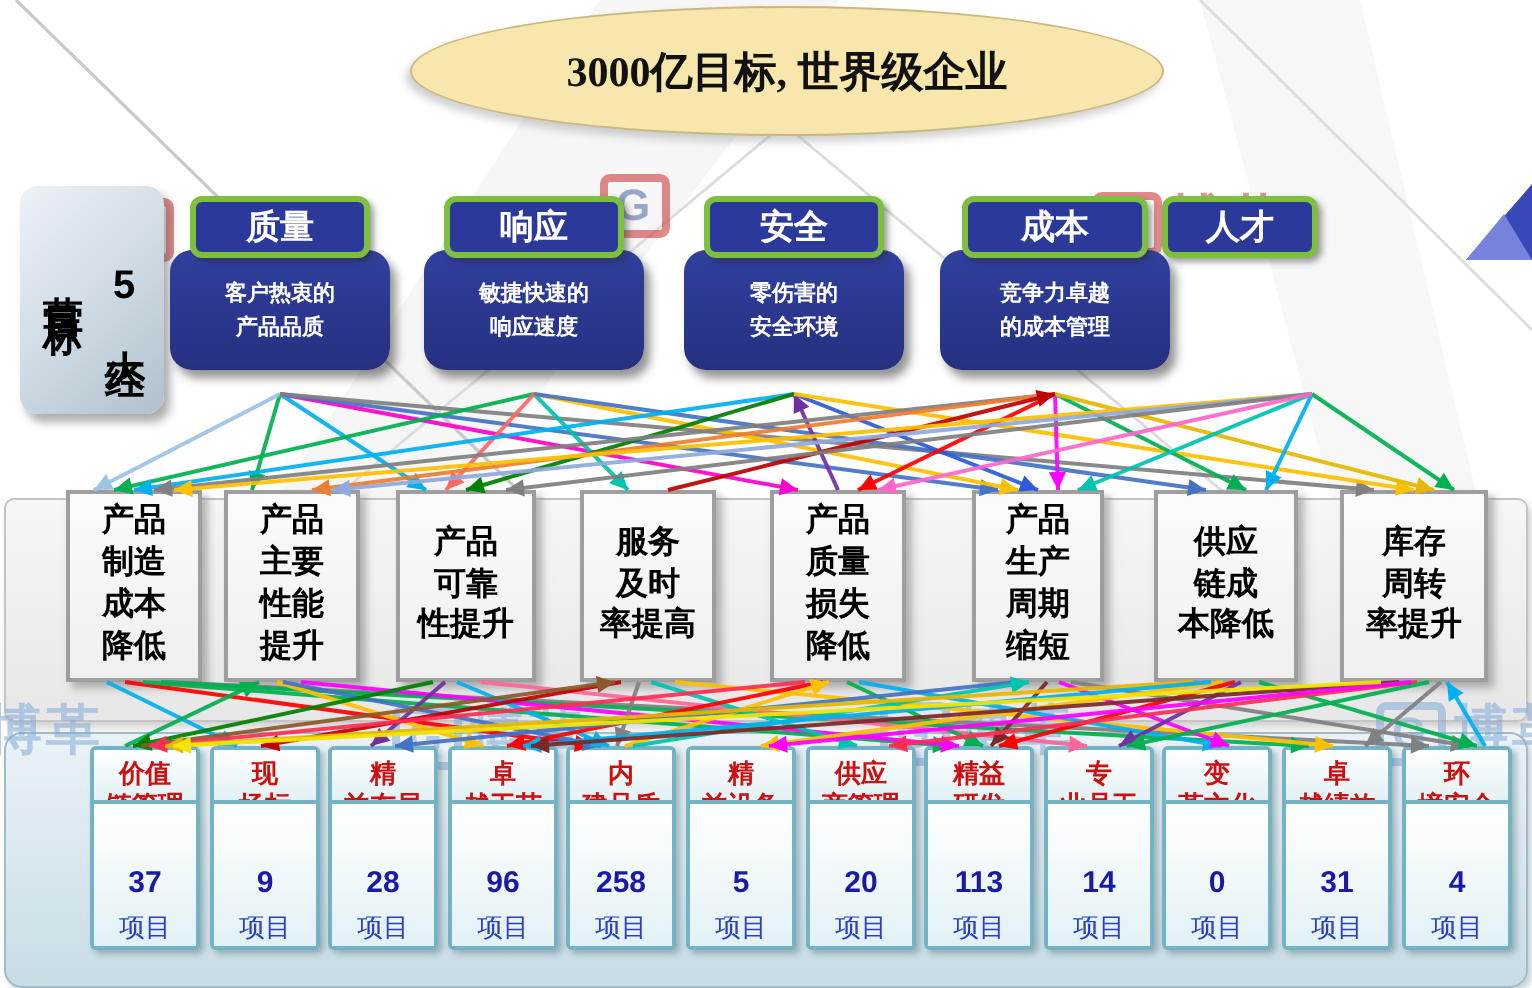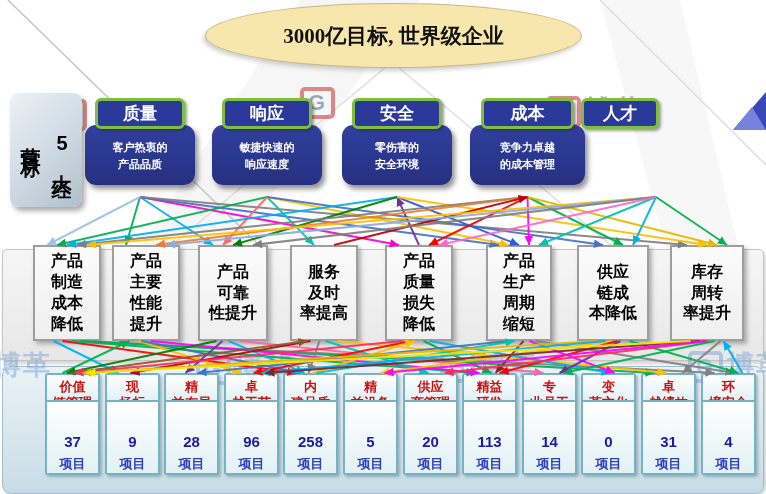--- a/index.html
+++ b/index.html
@@ -54,21 +54,21 @@
   .init-box{position:absolute;top:373px;width:55px;height:102px;z-index:3;
             border:2px solid #74B3C4;border-radius:3px;background:#fff;
             box-shadow:2px 2px 3px rgba(80,110,125,.45);display:flex;flex-direction:column;
             box-sizing:border-box;}
   .init-label{height:50px;overflow:hidden;border-bottom:2px solid #74B3C4;
               background:linear-gradient(180deg,#FFFFFF,#E2F1F5);
               color:#CC1111;font-weight:bold;font-size:13px;text-align:center;
               white-space:pre-line;line-height:1.25;padding-top:4px;}
   .init-count{flex:1;background:linear-gradient(180deg,#FFFFFF,#E2F1F5);text-align:center;padding-top:7px;}
   .count-num{display:block;font-weight:bold;font-size:15px;color:#1A1AA6;margin-top:24px;}
-  .count-unit{display:block;margin-top:5px;font-weight:bold;font-size:13px;color:#2B3FC0;}
+  .count-unit{display:block;margin-top:5px;font-weight:normal;font-size:13px;color:#2B3FC0;}
 
   
   .wm{position:absolute;z-index:2;font-weight:bold;font-size:27px;letter-spacing:2px;white-space:nowrap;}
   .wm.blue{color:rgba(130,170,215,.55);}
   .wm.red{color:rgba(205,70,70,.55);}
   .wm .g{display:inline-block;border:4px solid currentColor;border-radius:5px;
          padding:0 4px;margin-right:4px;font-size:22px;line-height:24px;}
   .wm.red .g{border-color:rgba(205,60,60,.6);color:rgba(90,110,170,.6);}
 </style>
 </head>

